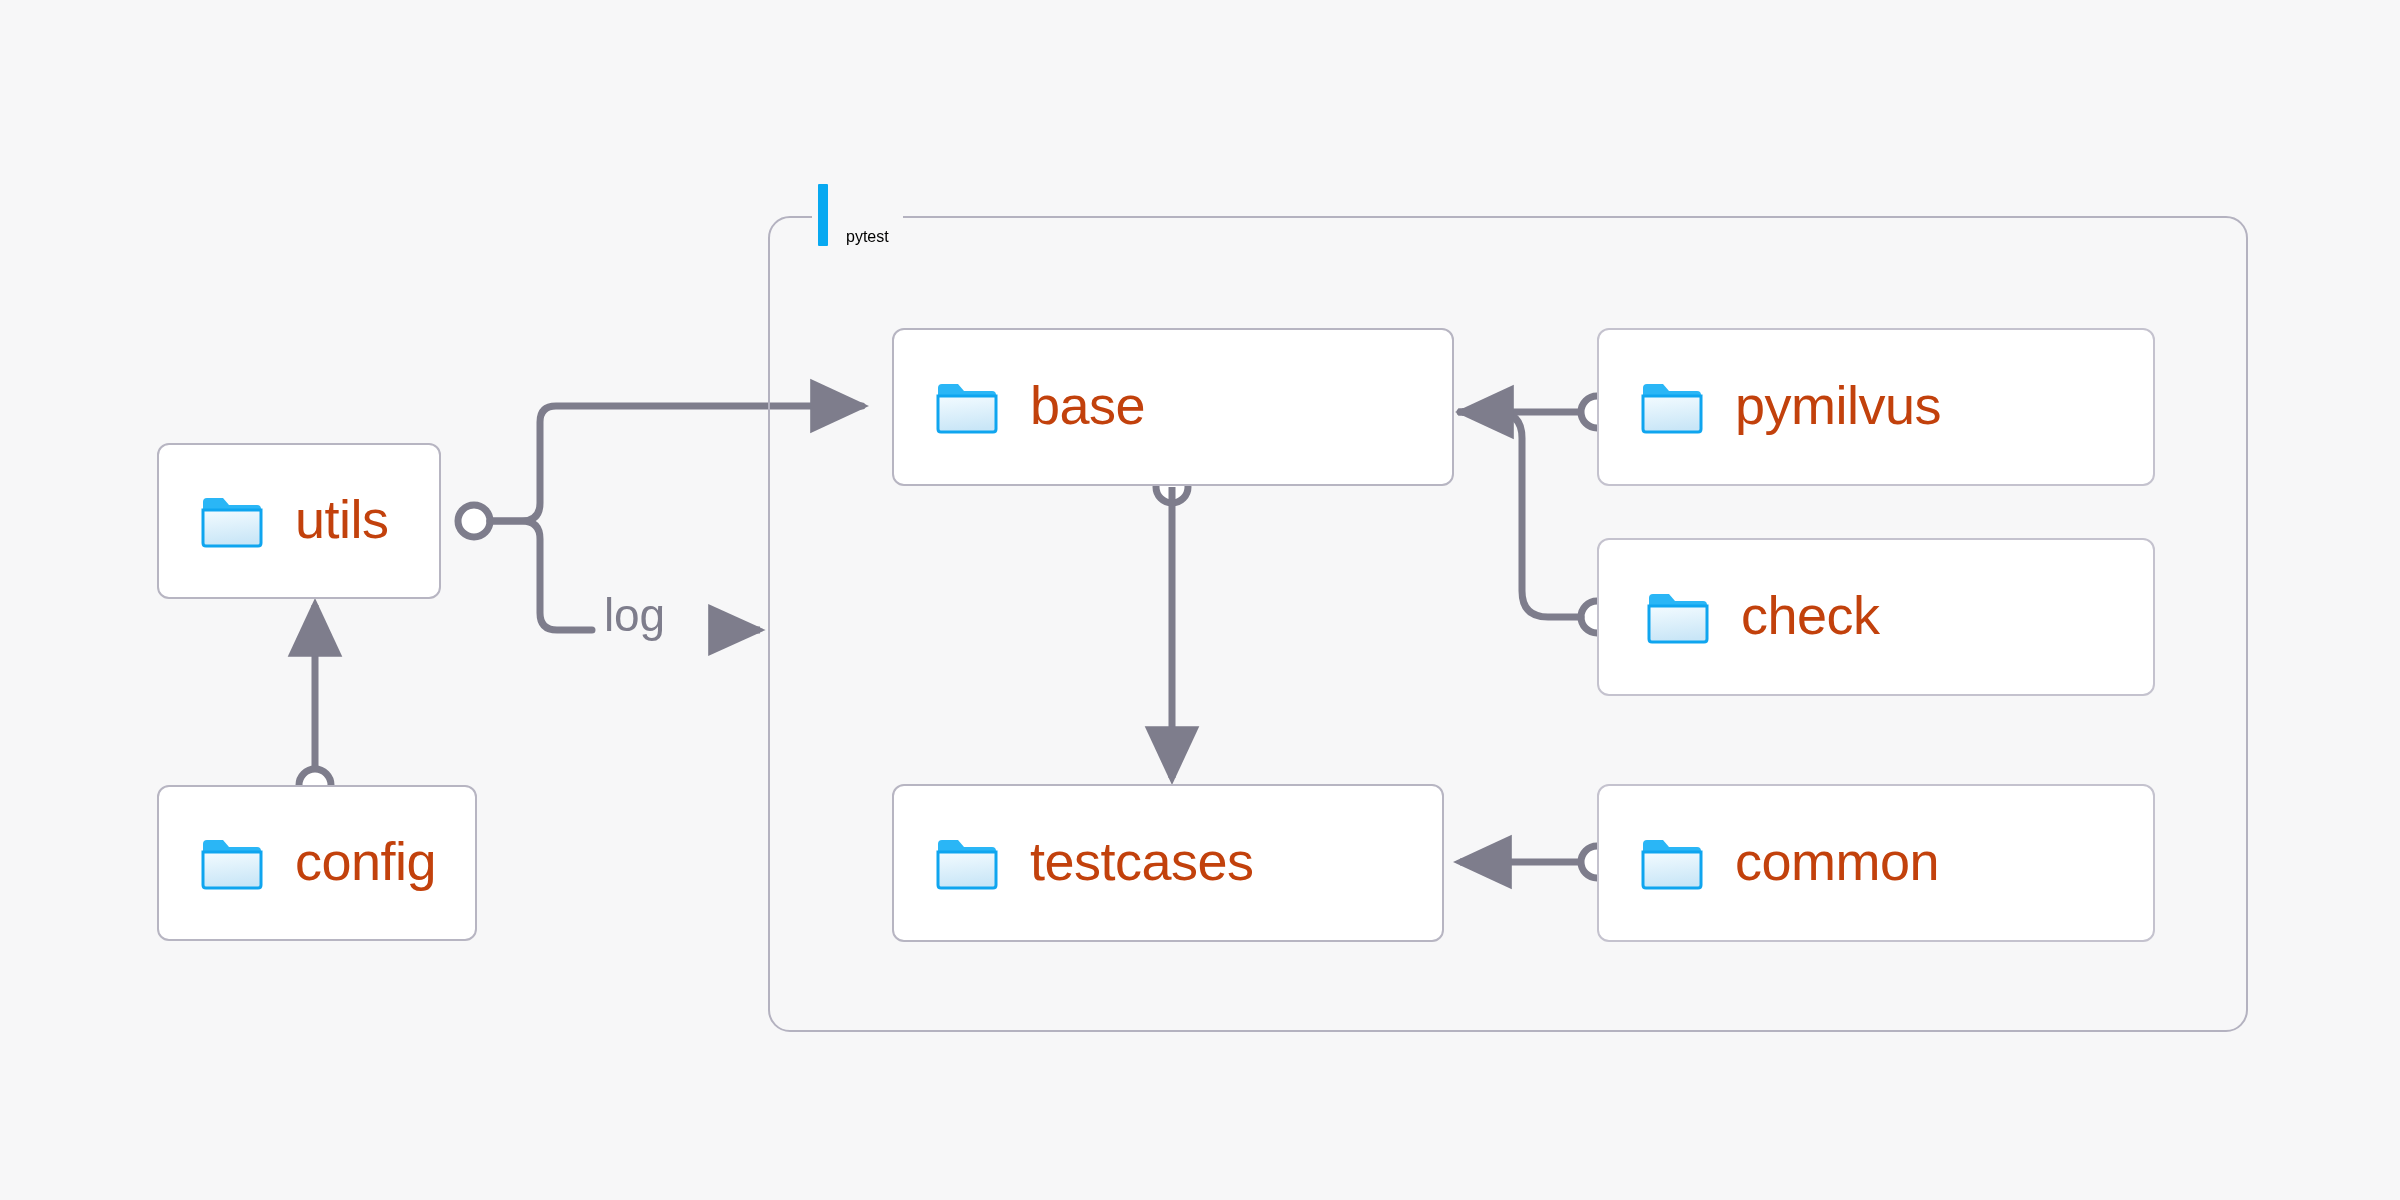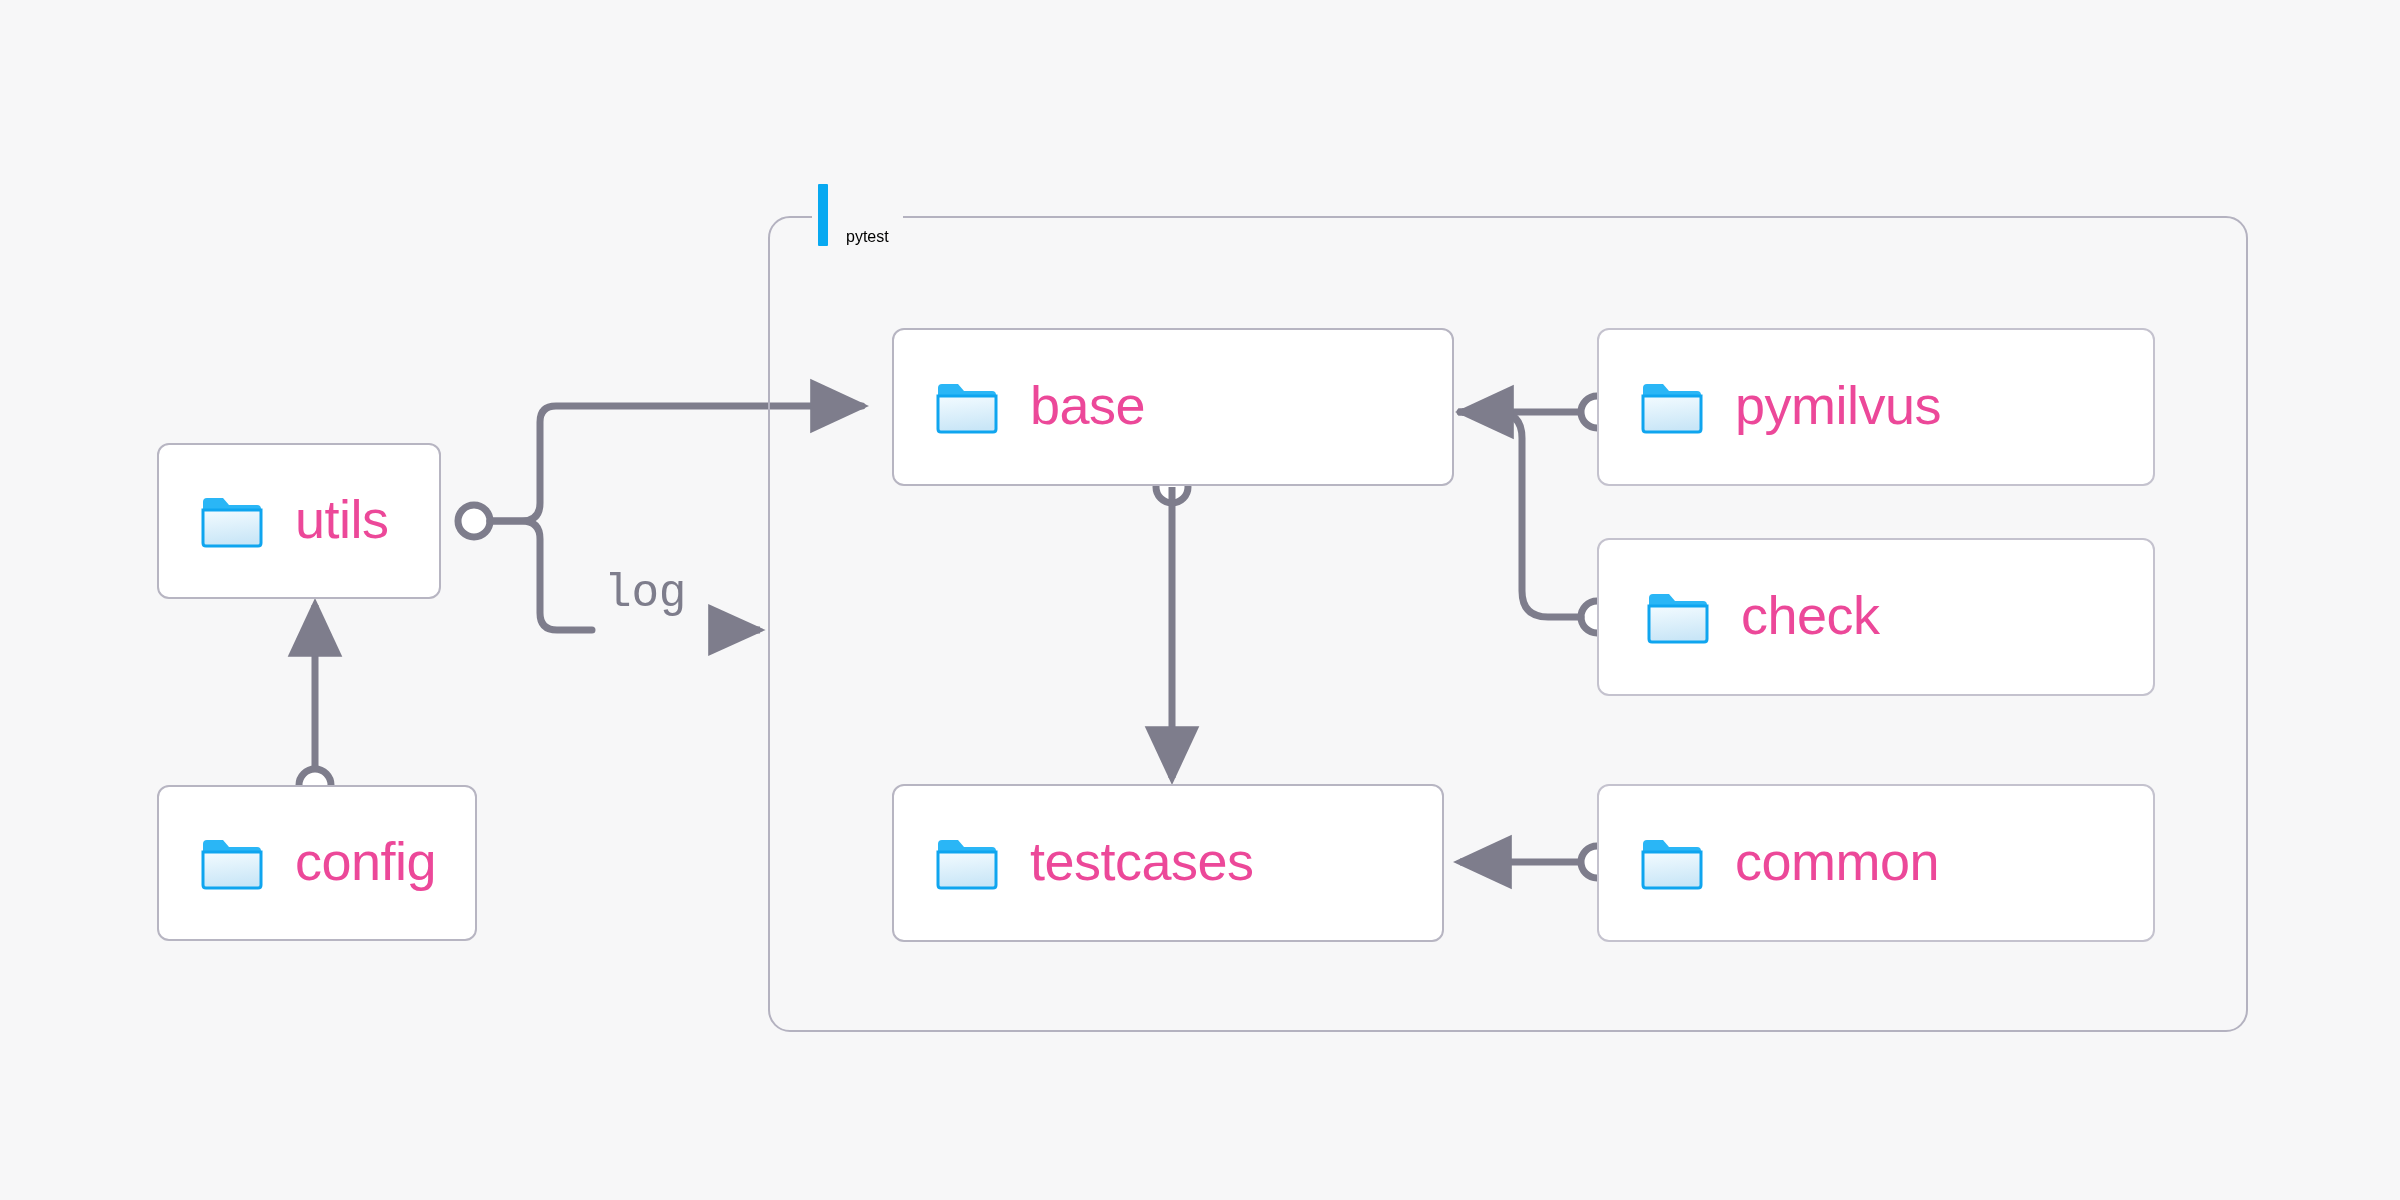--- a/index.html
+++ b/index.html
@@ -60,21 +60,21 @@
     border: 2px solid #b7b5c2;
     border-radius: 12px;
     display: flex;
     align-items: center;
     padding-left: 42px;
     gap: 32px;
   }
   .node.thin { border-color: #c4c2ce; border-width: 2px; }
   .node-label {
     font-size: 54px;
-    color: #ec4899;
+    color: #c2410c;
     letter-spacing: -0.5px;
     white-space: nowrap;
     line-height: 1;
     position: relative;
     top: -2px;
   }
   .folder-icon {
     width: 62px;
     height: 52px;
     flex: none;
@@ -220,15 +220,15 @@
   <div class="node thin" style="left:1597px; top:784px; width:558px; height:158px;">
     <span class="folder-icon">
       <svg viewBox="0 0 62 52" xmlns="http://www.w3.org/2000/svg">
         <path d="M2,13 L2,6 Q2,2 6,2 L22,2 L28,9 L56,9 Q60,9 60,13 Z" fill="#2ab6f6"></path>
         <path d="M2,14 L60,14 L60,47 Q60,50 57,50 L5,50 Q2,50 2,47 Z" fill="url(#folderFill)" stroke="#0fa5ef" stroke-width="3"></path>
       </svg>
     </span>
     <span class="node-label">common</span>
   </div>
 
-  <div class="edge-label" style="left:604px; top:568px;font-family:Liberation Mono, monospace;">log</div>
+  <div class="edge-label" style="left:604px; top:588px;">log</div>
 
 </div>
 
 </body></html>

